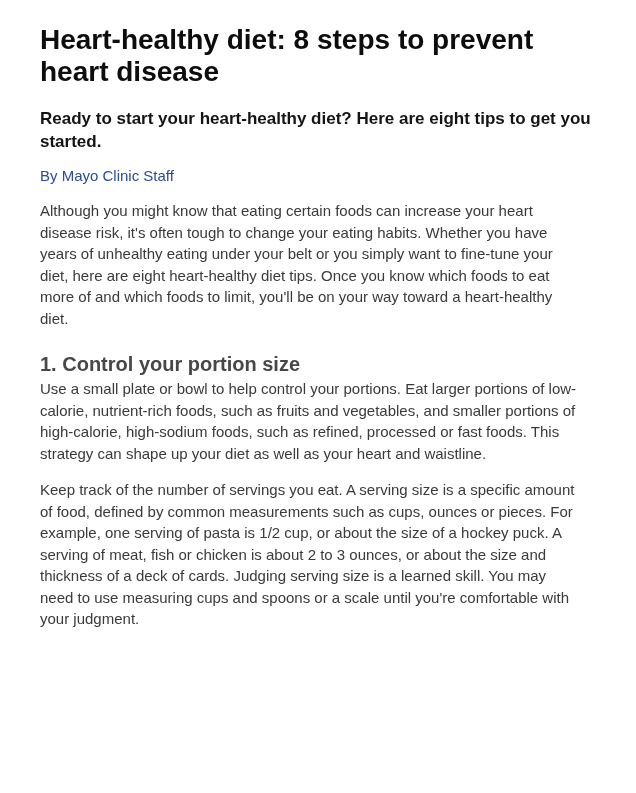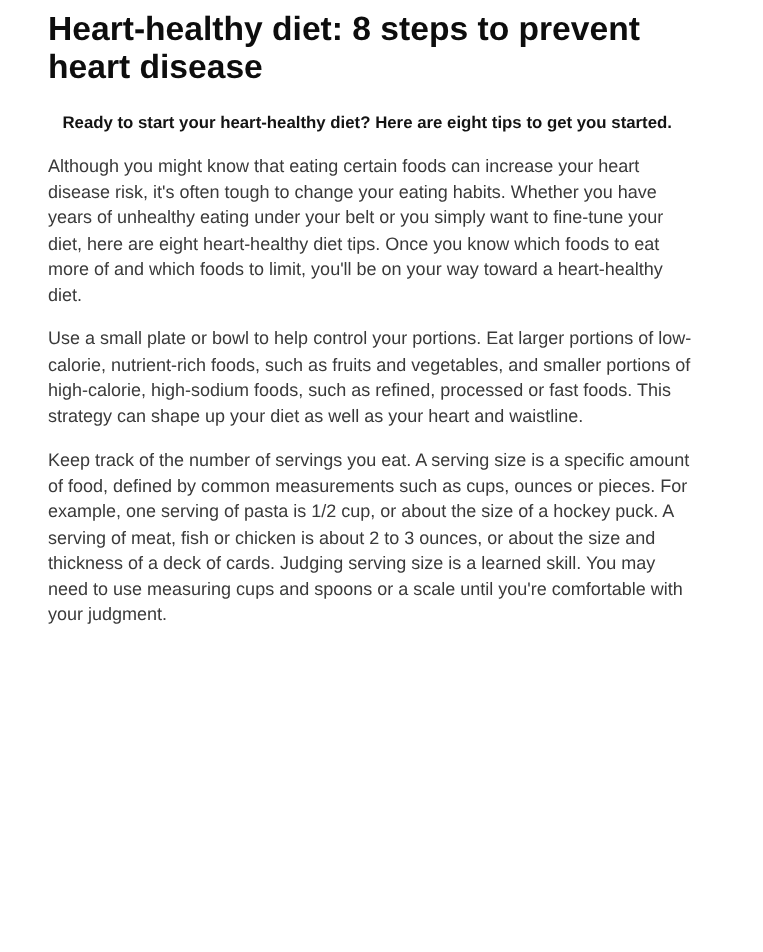--- a/index.html
+++ b/index.html
@@ -10,37 +10,37 @@
   }
   body {
     width: 636px;
     height: 793px;
     overflow: hidden;
     font-family: "Liberation Sans", "DejaVu Sans", sans-serif;
   }
   .page {
     width: 636px;
     height: 793px;
-    padding: 8px 40px 0 40px;
+    padding: 24px 40px 0 40px;
     background: #ffffff;
   }
   .article-title {
     font-size: 28px;
     font-weight: bold;
     color: #0d0d0d;
     line-height: 32px;
     margin: 0 0 19px 0;
     letter-spacing: 0;
   }
   .article-subtitle {
-    font-size: 14px;
+    font-size: 17px;
     font-weight: bold;
     color: #141414;
     line-height: 23px;
-    margin: 0 0 14px 12px;
+    margin: 0 0 14px 0;
   }
   .byline {
     display: inline-block;
     font-size: 15px;
     color: #2a4b9e;
     text-decoration: none;
     line-height: 18px;
     margin: 0 0 15px 0;
   }
   .body-paragraph {
@@ -62,22 +62,24 @@
 </style>
 </head>
 <body>
 
 <div class="page">
 
   <h1 class="article-title">Heart-healthy diet: 8 steps to prevent heart disease</h1>
 
   <p class="article-subtitle">Ready to start your heart-healthy diet? Here are eight tips to get you started.</p>
 
+  <a class="byline">By Mayo Clinic Staff</a>
 
   <p class="body-paragraph">Although you might know that eating certain foods can increase your heart disease risk, it's often tough to change your eating habits. Whether you have years of unhealthy eating under your belt or you simply want to fine-tune your diet, here are eight heart-healthy diet tips. Once you know which foods to eat more of and which foods to limit, you'll be on your way toward a heart-healthy diet.</p>
 
+  <h2 class="section-heading">1. Control your portion size</h2>
 
 
   <p class="body-paragraph">Use a small plate or bowl to help control your portions. Eat larger portions of low-calorie, nutrient-rich foods, such as fruits and vegetables, and smaller portions of high-calorie, high-sodium foods, such as refined, processed or fast foods. This strategy can shape up your diet as well as your heart and waistline.</p>
 
   <p class="body-paragraph">Keep track of the number of servings you eat. A serving size is a specific amount of food, defined by common measurements such as cups, ounces or pieces. For example, one serving of pasta is 1/2 cup, or about the size of a hockey puck. A serving of meat, fish or chicken is about 2 to 3 ounces, or about the size and thickness of a deck of cards. Judging serving size is a learned skill. You may need to use measuring cups and spoons or a scale until you're comfortable with your judgment.</p>
 
 </div>
 
 </body></html>

